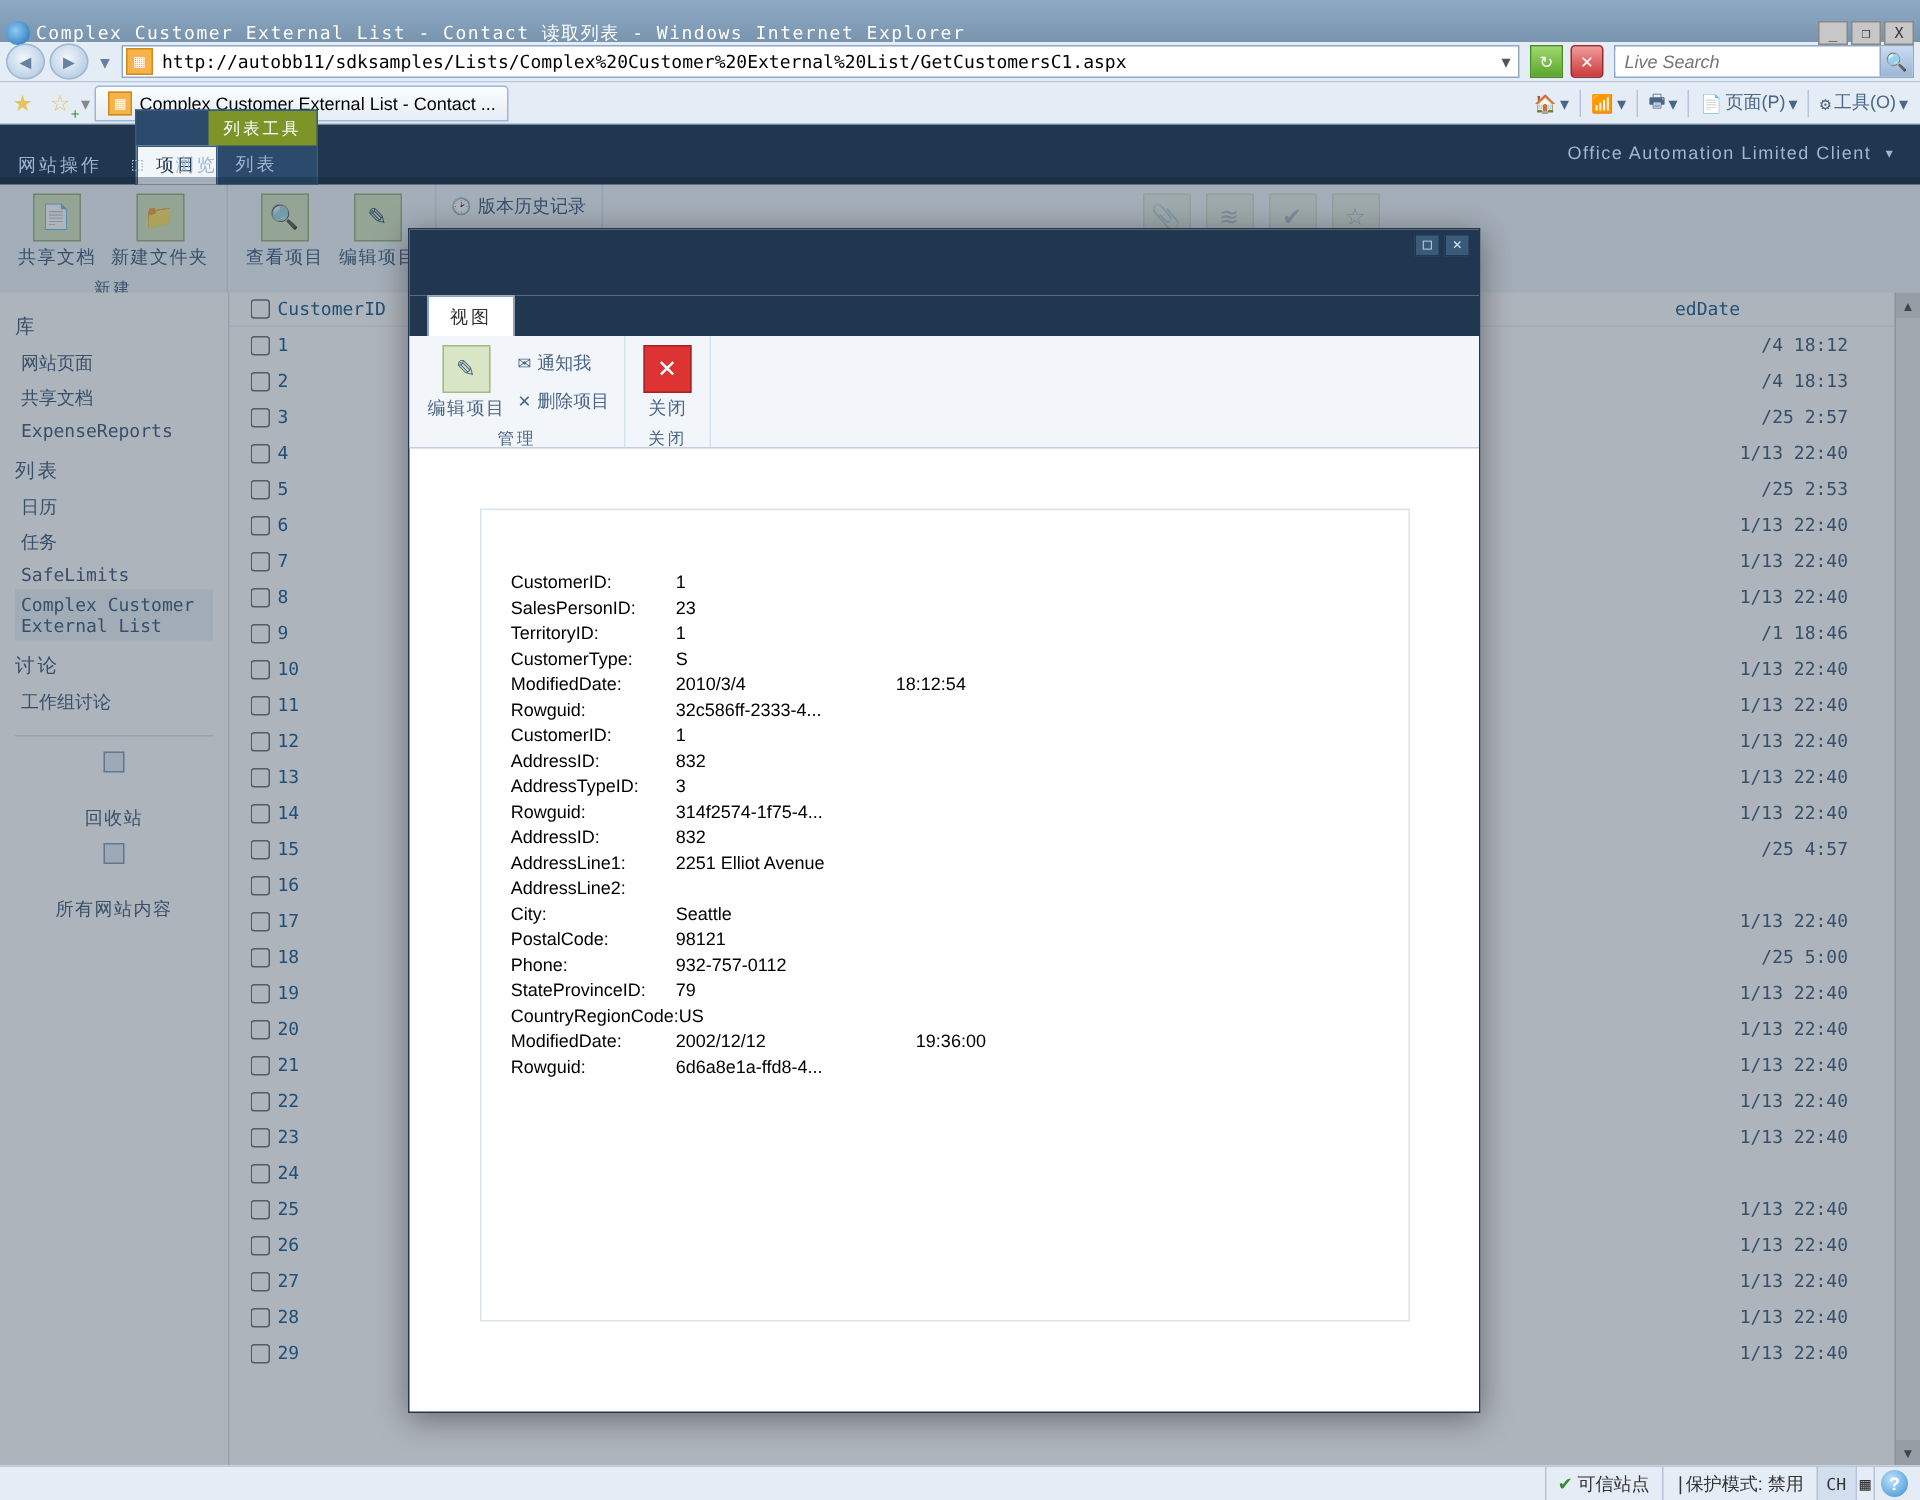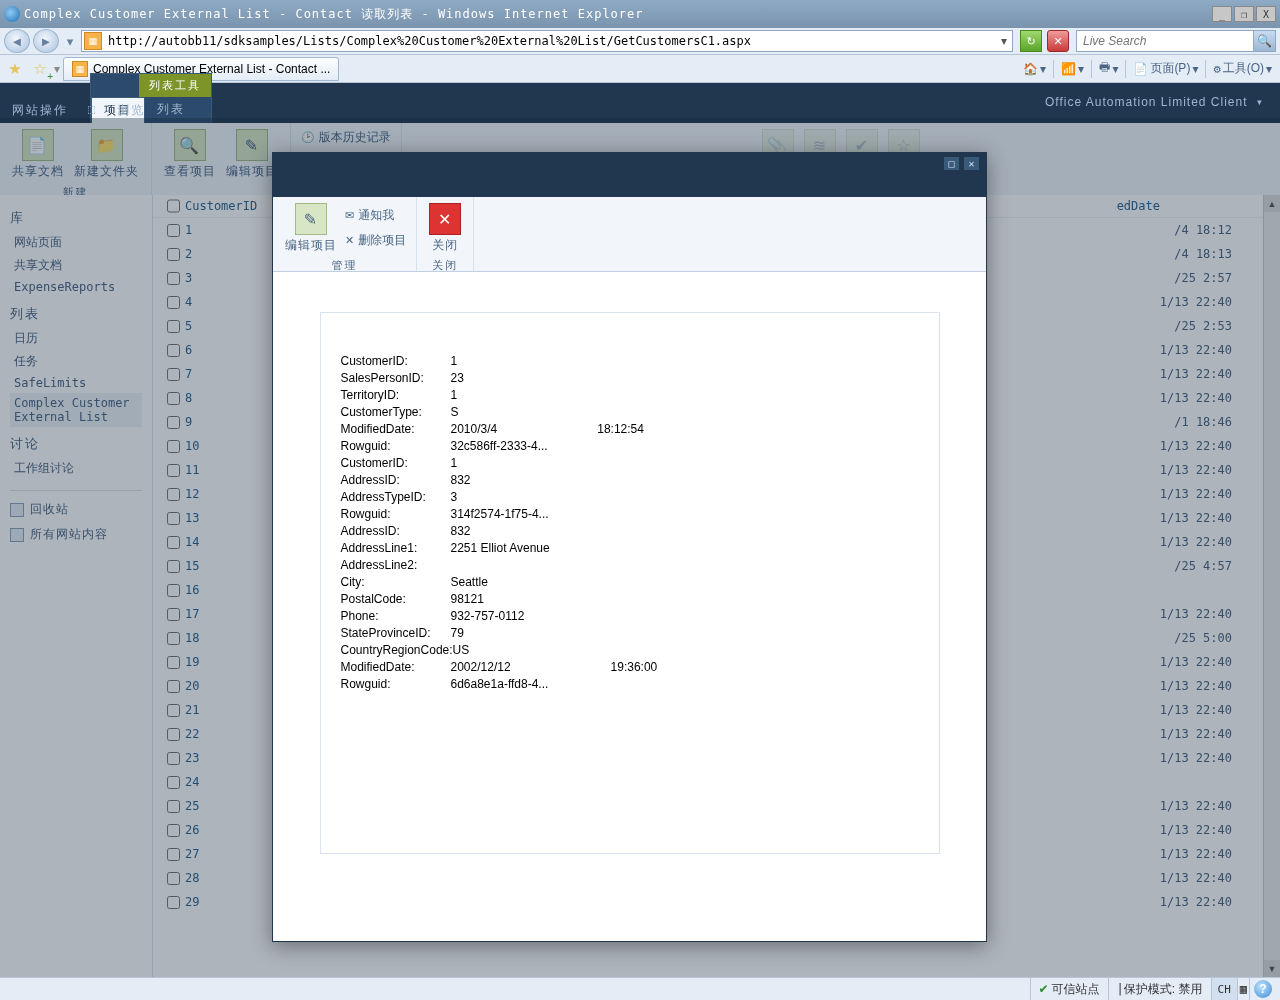--- a/index.html
+++ b/index.html
@@ -1,19 +1,19 @@
 <!DOCTYPE html>
 <html><head>
 <meta charset="utf-8">
 <style>
 * { margin:0; padding:0; box-sizing:border-box; font-family:"Microsoft YaHei",SimSun,Arial,sans-serif; font-size:12px; }
 body { width:1280px; height:1000px; overflow:hidden; background:#fff; position:relative; }
 
 
-#titlebar { height:20px; background:linear-gradient(#8faac4,#7a94ae); display:flex; align-items:center; padding:14px 4px; color:#fff; }
+#titlebar { height:20px; background:linear-gradient(#8faac4,#7a94ae); display:flex; padding:14px 4px; color:#fff; }
 #titlebar .ie-icon { width:16px; height:16px; margin-right:4px; background:radial-gradient(circle at 40% 40%,#8ecaf2,#1e6db5); border-radius:50%; }
 #titlebar .title-text { font-family:SimSun,monospace; letter-spacing:1px; }
 #titlebar .spacer { flex:1; }
 #titlebar .winbtn { width:20px; height:16px; margin-left:2px; background:#c7c7c7; border:1px solid #888; display:flex; align-items:center; justify-content:center; font-family:monospace; font-size:10px; color:#333; cursor:default; }
 #titlebar .winbtn.close { background:#c7c7c7; }
 
 
 #navrow { height:27px; background:#e4ecf6; border-bottom:1px solid #b8c5d9; display:flex; align-items:center; padding:1px 4px; gap:3px; }
 .navbtn { width:26px; height:24px; border-radius:50%; background:radial-gradient(circle at 45% 40%,#f2f7fc,#bed1e6 70%,#8ea8c6); display:flex; align-items:center; justify-content:center; font-size:13px; color:#6681a1; border:1px solid #9db6d2; }
 .navbtn.small { width:16px; height:22px; border-radius:3px; background:#e4ecf6; border:none; }
@@ -56,21 +56,21 @@
 .rb-smline { display:flex; align-items:center; gap:4px; color:#4a6585; font-size:11px; padding:2px 0; }
 
 
 #sp-body { position:absolute; top:195px; bottom:23px; left:0; right:0; display:flex; background:#fff; }
 #sp-leftnav { width:153px; border-right:1px solid #d9e3f0; padding:6px 10px; }
 #sp-leftnav h3 { color:#4a6585; font-weight:normal; font-size:13px; margin:8px 0 4px 0; font-family:SimSun,monospace; letter-spacing:2px; }
 #sp-leftnav a { display:block; color:#2a6496; padding:3px 0 3px 4px; font-family:SimSun,monospace; font-size:12px; text-decoration:none; }
 #sp-leftnav a.plain { color:#4a6585; }
 #sp-leftnav a.sel { background:#eef3f9; }
 #sp-leftnav .divider { border-top:1px solid #d9e3f0; margin:10px 0 6px 0; }
-#sp-leftnav .iconlink { display:flex; align-items:center; gap:6px; color:#4a6585; padding:4px 0; font-family:SimSun,monospace; letter-spacing:1px; }
+#sp-leftnav .iconlink { display:flex; align-items:center; gap:22px; color:#4a6585; padding:4px 0; font-family:SimSun,monospace; letter-spacing:1px;flex-direction:column; }
 #sp-leftnav .iconlink .sqicon { width:14px; height:14px; border:1px solid #8aa4c0; background:#e6eef8; }
 
 #sp-listarea { flex:1; position:relative; overflow:hidden; }
 .list-head { display:flex; padding:4px 8px; border-bottom:1px solid #eef3f9; }
 .list-head .col { color:#2a6496; font-family:SimSun,monospace; }
 .list-head .chk { width:24px; display:flex; justify-content:center; }
 .list-head .chk input { }
 .col-id { width:100px; }
 .col-date { position:absolute; right:120px; color:#2a6496; }
 
@@ -476,20 +476,23 @@
     </div>
   </div>
 </div>
 
 <div id="modal-mask"></div>
 <div id="detail-dialog">
   <div class="dlg-titlebar">
     <span class="tbtn">□</span>
     <span class="tbtn">✕</span>
   </div>
+  <div class="dlg-tabs-row">
+    <span class="dlg-tab">视图</span>
+  </div>
   <div class="dlg-ribbon">
     <div class="rb-group">
       <div class="btns">
         <div class="rb-bigbtn">
             <span class="ico">✎</span>
             <span>编辑项目</span>
           </div>
         <div style="display:flex;flex-direction:column;gap:4px;padding-top:4px">
           <div class="rb-smline">✉ <span>通知我</span></div>
           <div class="rb-smline">✕ <span>删除项目</span></div>

